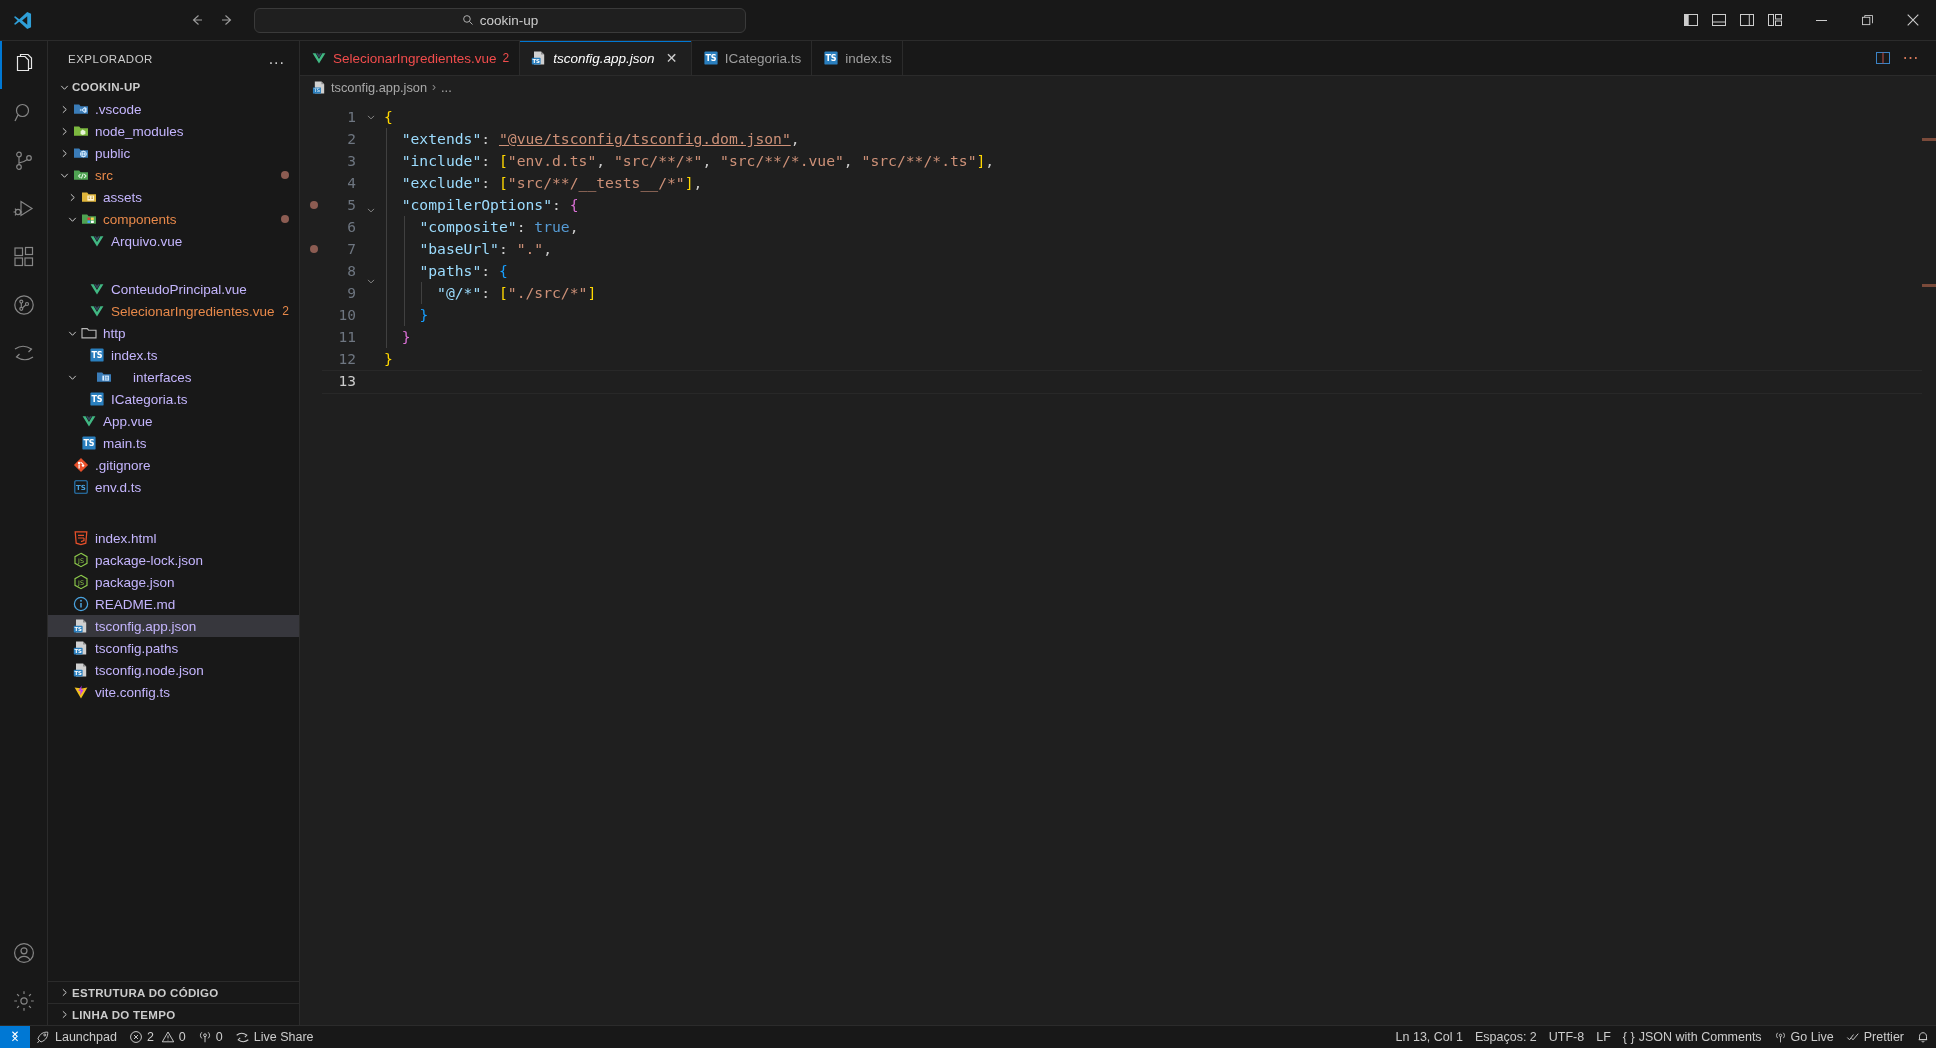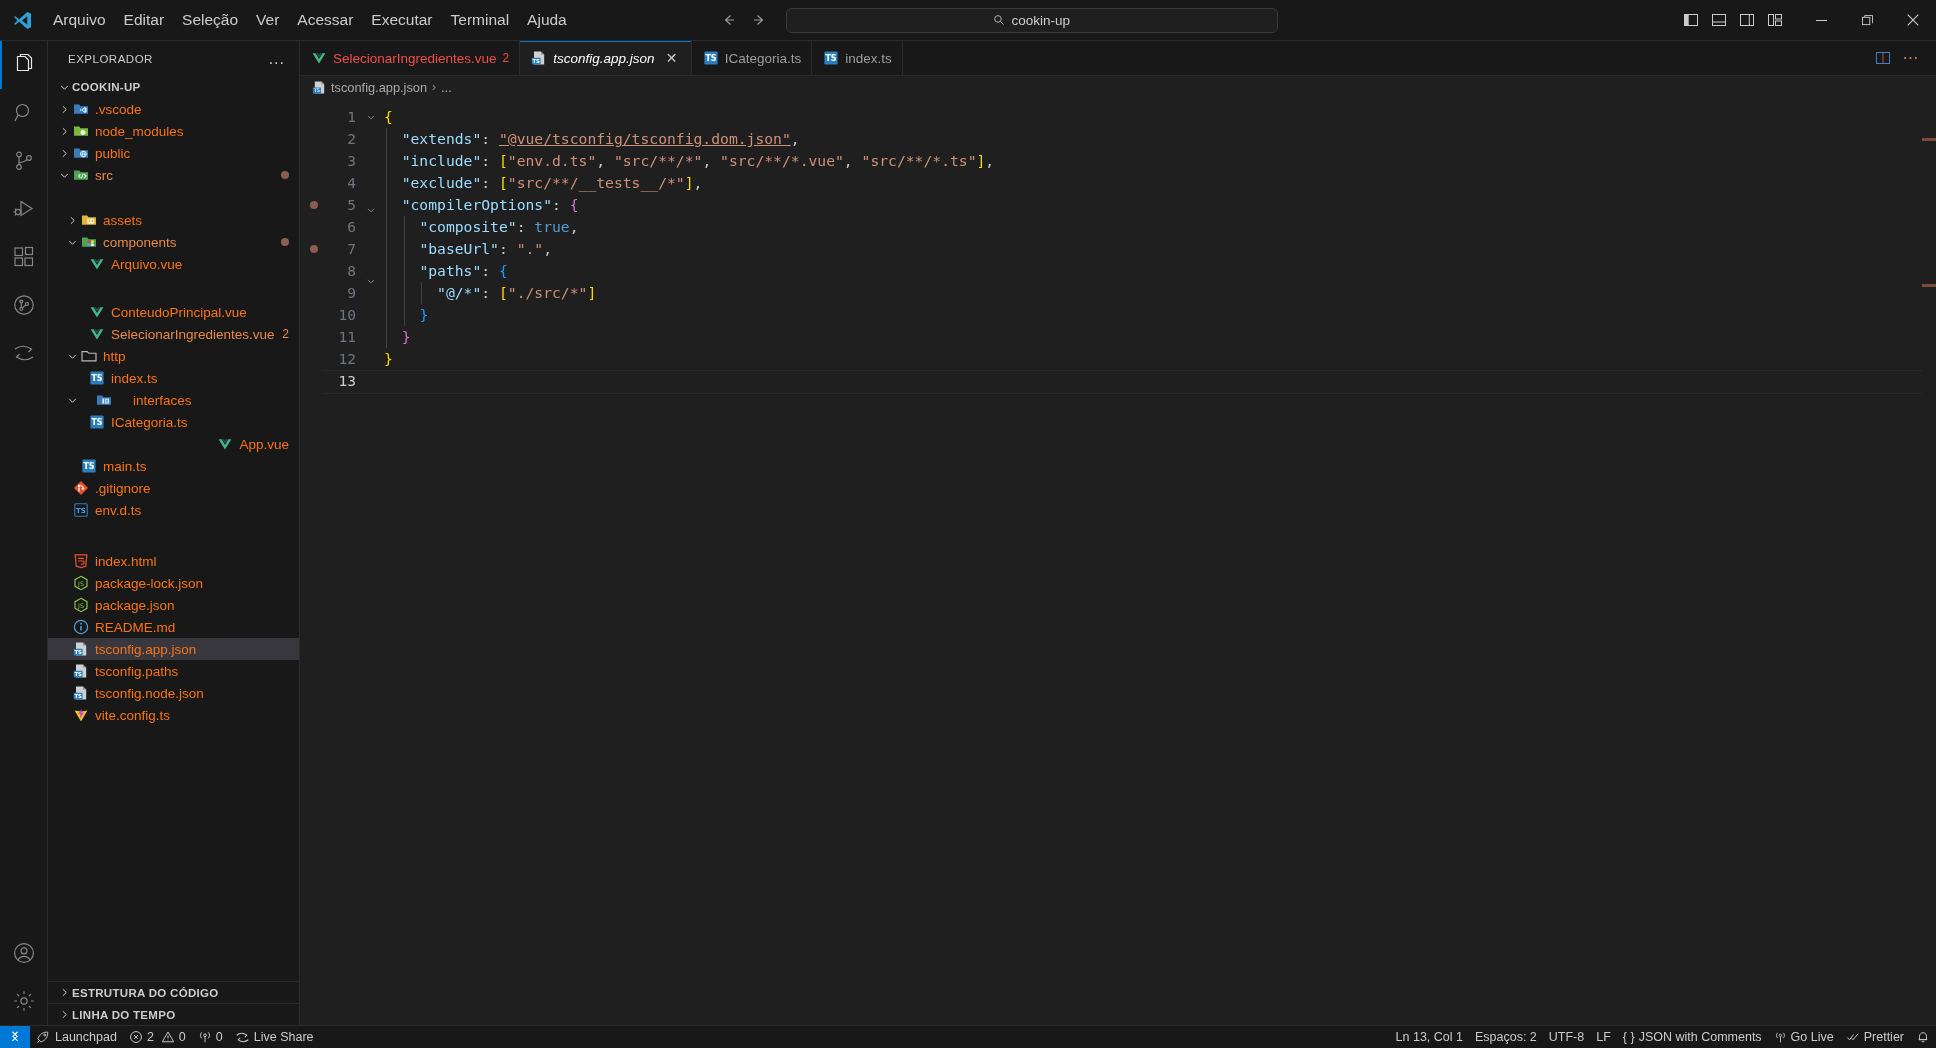--- a/index.html
+++ b/index.html
@@ -140,21 +140,21 @@
     width: 16px; height: 16px; min-width: 16px;
     display: flex; align-items: center; justify-content: center;
     color: #cccccc;
   }
   .ticon {
     width: 18px; min-width: 18px; height: 16px;
     display: flex; align-items: center; justify-content: center;
     margin-right: 5px;
   }
   .tlabel {
-    font-size: 13.5px; color: #f97316; white-space: nowrap;
+    font-size: 13.5px; color: #c4b5fd; white-space: nowrap;
   }
   .tlabel.gitmod { color: #e8894a; }
   .tbadge {
     margin-left: auto; font-size: 12px; color: #e8894a; padding-left: 6px;
   }
   .tdot {
     margin-left: auto; width: 8px; height: 8px; border-radius: 50%;
     background: #8c5c52; flex-shrink: 0;
   }
 
@@ -300,30 +300,20 @@
 
 <div id="app">
 
   <div class="titlebar">
     <div class="vscode-logo">
       <svg viewBox="0 0 100 100">
         <path d="M75 5 L95 15 L95 85 L75 95 L33 57 L12 73 L5 68 L24 50 L5 32 L12 27 L33 43 Z M75 27 L48 50 L75 73 Z" fill="#2f9fd8"></path>
       </svg>
     </div>
 
-    <div class="menubar">
-      <div class="menu-item">Arquivo</div>
-      <div class="menu-item">Editar</div>
-      <div class="menu-item">Seleção</div>
-      <div class="menu-item">Ver</div>
-      <div class="menu-item">Acessar</div>
-      <div class="menu-item">Executar</div>
-      <div class="menu-item">Terminal</div>
-      <div class="menu-item">Ajuda</div>
-    </div>
 
     <div class="nav-arrows">
       <div class="nav-arrow">
         <svg width="16" height="16" viewBox="0 0 16 16" fill="none" stroke="currentColor" stroke-width="1.1">
           <path d="M9.5 3.5 L4.5 8 L9.5 12.5 M4.5 8 H13"></path>
         </svg>
       </div>
       <div class="nav-arrow">
         <svg width="16" height="16" viewBox="0 0 16 16" fill="none" stroke="currentColor" stroke-width="1.1">
           <path d="M6.5 3.5 L11.5 8 L6.5 12.5 M11.5 8 H3"></path>
@@ -528,21 +518,21 @@
               </span>
               <span class="ticon">
                 <svg width="16" height="16" viewBox="0 0 16 16">
                   <path d="M1 3.6 H6.2 L7.6 5.2 H15 V12.8 H1 Z" fill="#4fa352"></path>
                   <path d="M7.4 7.1 L5.6 9 L7.4 10.9 M11.2 7.1 L13 9 L11.2 10.9 M10.2 6.6 L8.4 11.4" stroke="#e6f7e6" stroke-width="1.05" fill="none"></path>
                 </svg>
               </span>
               <span class="tlabel gitmod">src</span>
               <span class="tdot"></span>
             </div>
-            <div class="trow" style="padding-left: 16px; margin-top: 23px;">
+            <div class="trow" style="padding-left: 16px;">
               <span class="twist">
                 <svg width="13" height="13" viewBox="0 0 16 16" fill="none" stroke="#cccccc" stroke-width="1.2">
                   <path d="M6 4 L10.2 8 L6 12"></path>
                 </svg>
               </span>
               <span class="ticon">
                 <svg width="16" height="16" viewBox="0 0 16 16">
                   <path d="M1 3.6 H6.2 L7.6 5.2 H15 V12.8 H1 Z" fill="#e0b53a"></path>
                   <rect x="6.4" y="6.6" width="6.6" height="5" fill="#fff4d4"></rect>
                   <path d="M7.6 8 H9 M7.6 9.4 H9 M10.4 8 H12 M10.4 9.4 H12" stroke="#b8902a" stroke-width="0.85"></path>
@@ -641,21 +631,21 @@
             <div class="trow" style="padding-left: 24px;">
               <span class="twist"></span>
               <span class="ticon">
                 <svg width="16" height="16" viewBox="0 0 16 16">
                   <rect x="1.4" y="1.4" width="13.2" height="13.2" rx="1.2" fill="#2a7fbe"></rect>
                   <text x="8" y="11.3" font-size="8" fill="#fff" text-anchor="middle" font-family="DejaVu Sans, sans-serif" font-weight="bold">TS</text>
                 </svg>
               </span>
               <span class="tlabel">ICategoria.ts</span>
             </div>
-            <div class="trow" style="padding-left: 16px; justify-content: flex-end;">
+            <div class="trow" style="padding-left: 16px;">
               <span class="twist"></span>
               <span class="ticon">
                 <svg width="16" height="16" viewBox="0 0 16 16">
                   <path d="M1.6 3.2 H4.6 L8 9 L11.4 3.2 H14.4 L8 13.6 Z" fill="#41b883"></path>
                   <path d="M5.2 3.2 H7 L8 5 L9 3.2 H10.8 L8 7.8 Z" fill="#35495e"></path>
                 </svg>
               </span>
               <span class="tlabel">App.vue</span>
             </div>
             <div class="trow" style="padding-left: 16px;">

